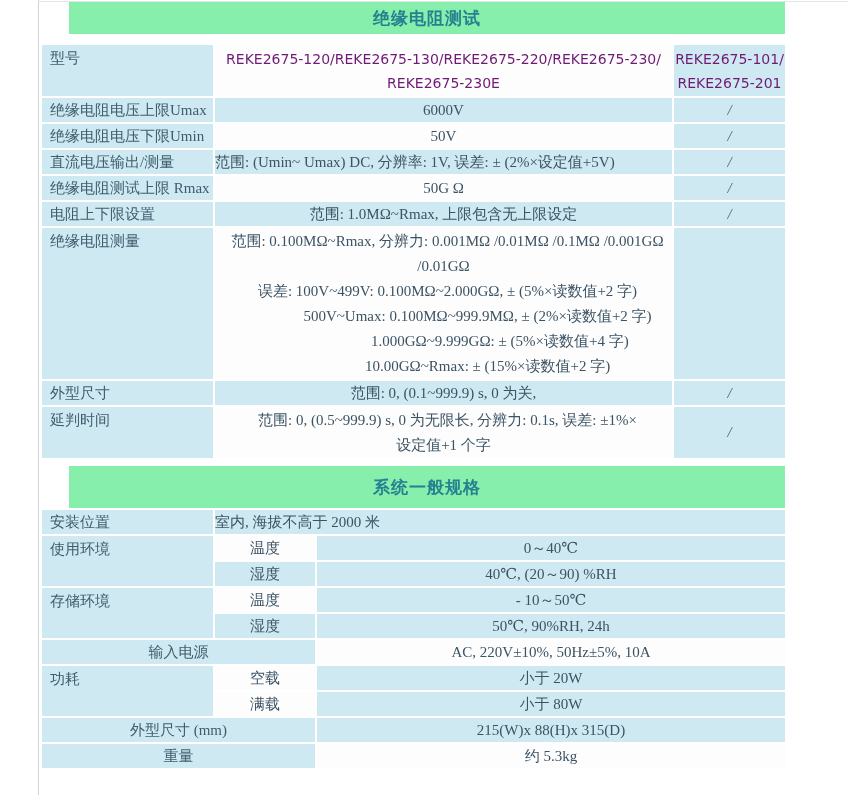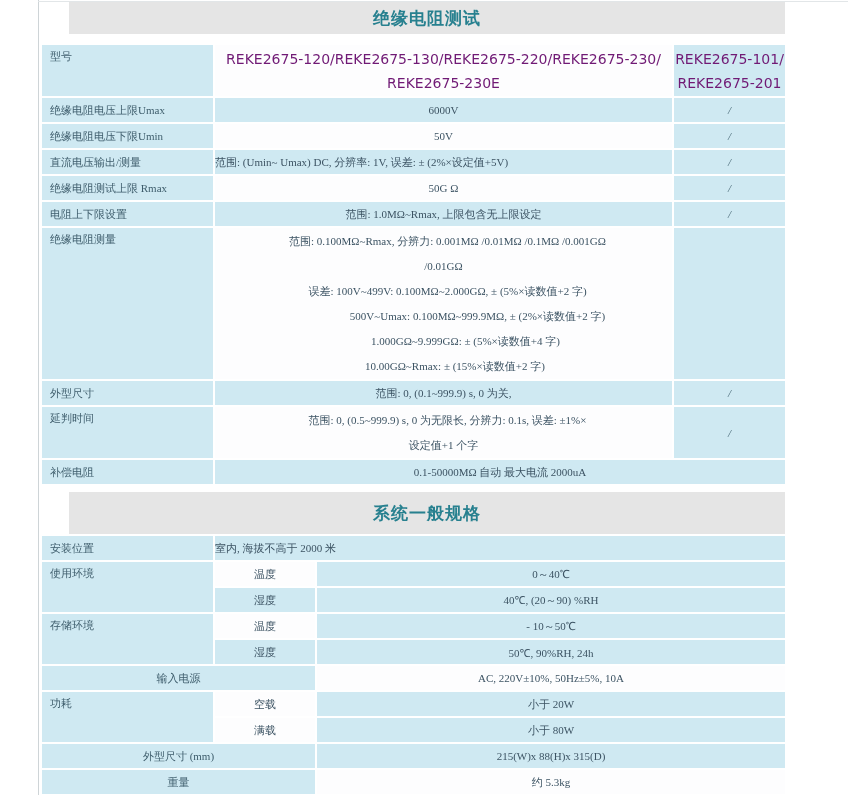--- a/index.html
+++ b/index.html
@@ -5,34 +5,34 @@
   html,body{margin:0;padding:0;background:#ffffff;}
   body{
     width:848px;height:795px;position:relative;overflow:hidden;
     font-family:"Liberation Serif","DejaVu Serif",serif;
     -webkit-font-smoothing:antialiased;
   }
   .edge-v{position:absolute;left:38px;top:0;width:1px;height:795px;background:#ced4d7;}
   .edge-h{position:absolute;left:38px;top:1px;width:810px;height:1px;background:#e2e6e8;}
   .wrap{position:absolute;left:40px;top:2px;width:745px;}
   .bar{
-    background:#e5e5e5;height:32px;display:flex;align-items:center;justify-content:center;margin-left:29px;
+    background:#86efac;height:32px;display:flex;align-items:center;justify-content:center;margin-left:29px;
   }
   .bar.tall{height:42px;}
   .bar .title{
     font-family:"DejaVu Sans","Liberation Sans",sans-serif;
     font-weight:bold;font-size:17px;color:#27808f;letter-spacing:1px;
   }
   .gap1{height:9px;}
   .gap2{height:6px;}
   table{border-collapse:collapse;table-layout:fixed;width:745px;}
   td{
     border:2px solid #ffffff;background:#cfe9f2;
-    font-size:11px;color:#3c5363;vertical-align:middle;
-    padding:0;overflow:hidden;white-space:nowrap;font-family:Liberation Serif, serif;
+    font-size:15px;color:#3c5363;vertical-align:middle;
+    padding:0;overflow:hidden;white-space:nowrap;
   }
   td.white{background:#fdfdfe;}
   td.lbl{color:#3e5d6c;text-align:left;padding-left:8px;}
   td.center{text-align:center;}
   td.vtop{vertical-align:top;padding-top:4px;}
   td.model{
     font-family:"DejaVu Sans","Liberation Sans",sans-serif;
     font-size:14px;color:#701a75;
   }
   td.model div{line-height:24px;text-align:center;}
@@ -136,24 +136,20 @@
 
     <tr class="h52">
       <td class="lbl vtop">延判时间</td>
       <td class="white delaycell">
         <div class="dline pl8">范围: 0, (0.5~999.9) s, 0 为无限长, 分辨力: 0.1s, 误差: ±1%×</div>
         <div class="dline cen">设定值+1 个字</div>
       </td>
       <td class="slash">/</td>
     </tr>
 
-    <tr class="h26">
-      <td class="lbl">补偿电阻</td>
-      <td class="center" colspan="2">0.1-50000MΩ 自动 最大电流 2000uA</td>
-    </tr>
   </tbody>
     </table>
 
   <div class="gap2"></div>
 
   <div class="bar tall">
     <span class="title">系统一般规格</span>
   </div>
 
   <table>

